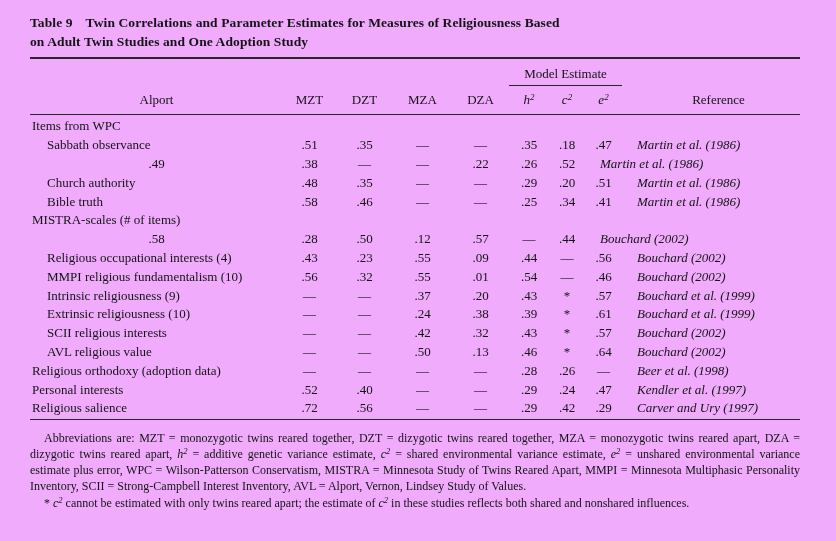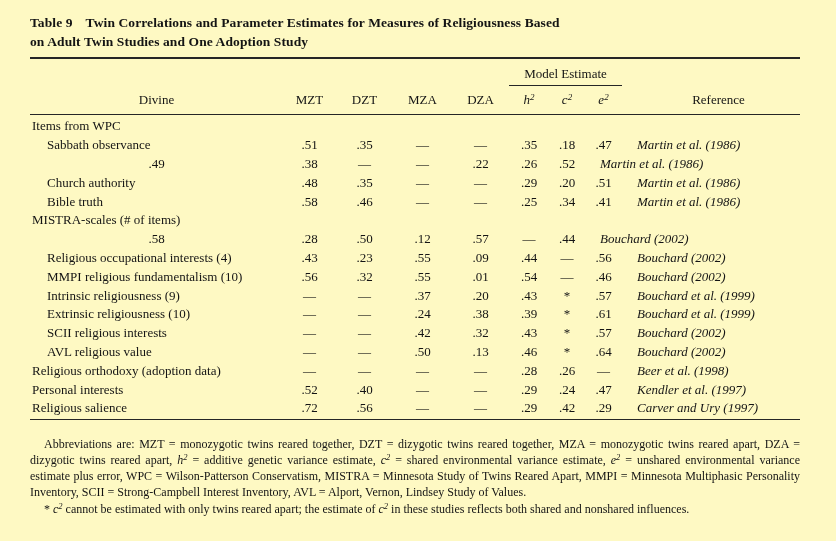--- a/index.html
+++ b/index.html
@@ -1,20 +1,20 @@
 <!DOCTYPE html>
 <html><head>
 <meta charset="utf-8">
 <style>
   html, body { margin: 0; padding: 0; }
   .page {
     position: relative;
     width: 836px;
     height: 541px;
-    background: #fef9c3;
+    background: #f0abfc;
     color: #141414;
     font-family: "Liberation Serif", "DejaVu Serif", serif;
     overflow: hidden;
   }
   .sheet {
     position: absolute;
     left: 30px;
     top: 13px;
     width: 770px;
   }
@@ -48,21 +48,21 @@
   .hcell sup { font-size: 9px; font-style: italic; vertical-align: 4px; line-height: 0; }
   .hcell-reference { padding-left: 15px; }
   .tbody { padding-top: 2px; padding-bottom: 1px; }
   .trow { height: 18.8px; align-items: center; font-size: 13px; }
   .cell-measure { padding-left: 2px; white-space: nowrap; }
   .cell-measure.indent { padding-left: 17px; }
   .cell-val { text-align: center; white-space: nowrap; }
   .cell-ref { padding-left: 15px; white-space: nowrap; font-style: italic; }
   .rule-bottom { border-top: 1.5px solid #262626; }
   .footnotes {
-    margin-top: 16px;
+    margin-top: 10px;
     font-size: 12px;
     line-height: 16.2px;
     text-align: justify;
   }
   .fn { margin: 0; text-indent: 14px; }
   .fn i { font-style: italic; }
   .fn sup { font-size: 8.5px; font-style: italic; vertical-align: 4px; line-height: 0; }
 </style>
 </head>
 <body>
@@ -75,21 +75,21 @@
       <div class="caption-line">on Adult Twin Studies and One Adoption Study</div>
     </div>
 
     <div class="rule-top"></div>
 
     <div class="thead">
       <div class="grid spanner-row">
         <div class="spanner">Model Estimate</div>
       </div>
       <div class="grid header-row" id="header-row">
-          <div class="hcell hcell-measure">Divine</div>
+          <div class="hcell hcell-measure">Alport</div>
           <div class="hcell hcell-mzt">MZT</div>
           <div class="hcell hcell-dzt">DZT</div>
           <div class="hcell hcell-mza">MZA</div>
           <div class="hcell hcell-dza">DZA</div>
           <div class="hcell hcell-h2"><i>h</i><sup>2</sup></div>
           <div class="hcell hcell-c2"><i>c</i><sup>2</sup></div>
           <div class="hcell hcell-e2"><i>e</i><sup>2</sup></div>
           <div class="hcell hcell-reference">Reference</div>
         </div>
     </div>

